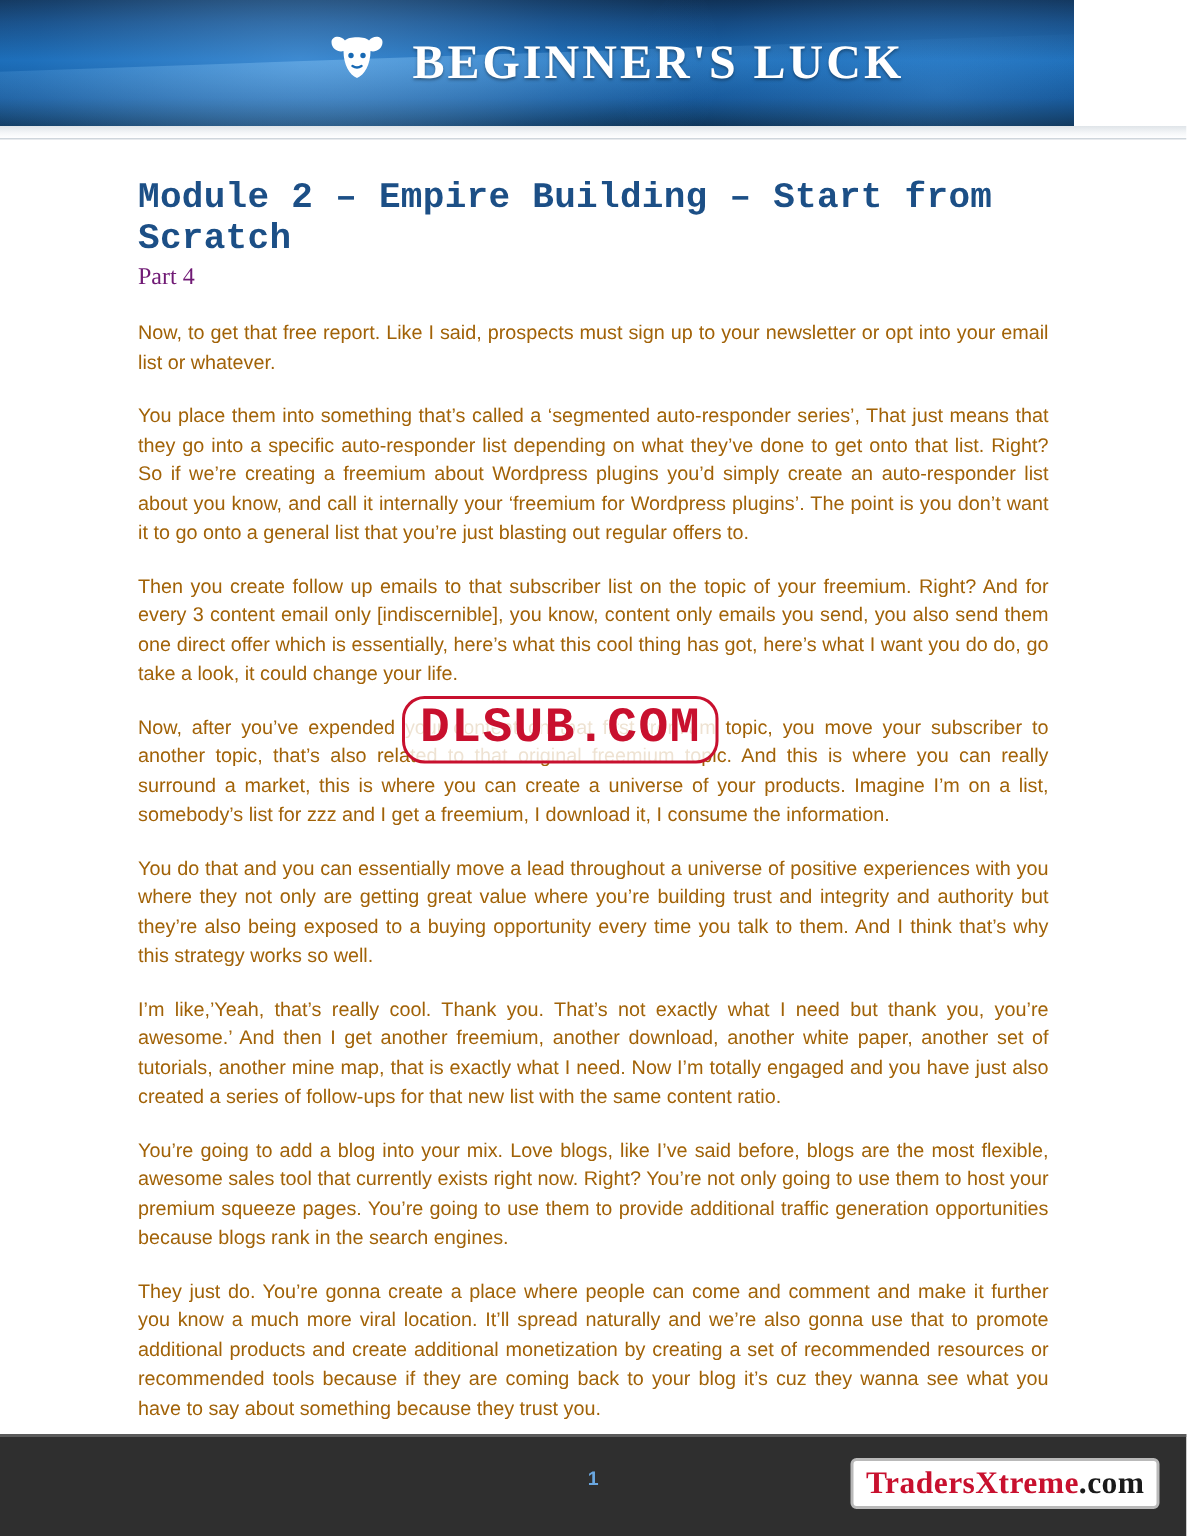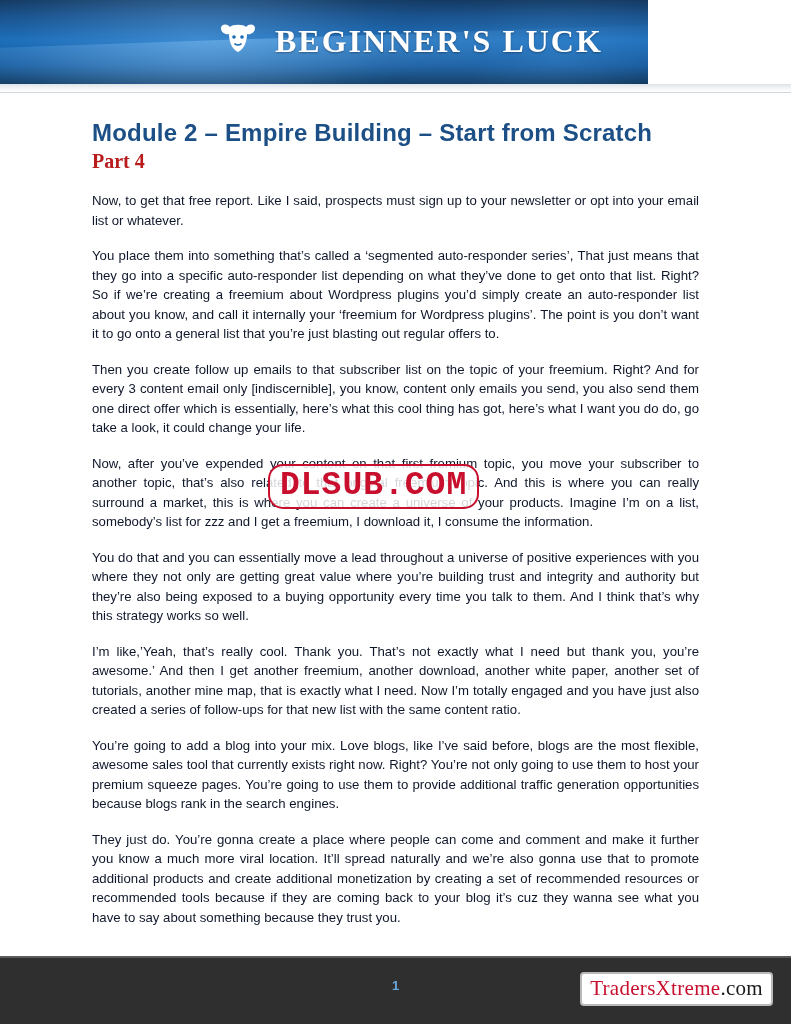--- a/index.html
+++ b/index.html
@@ -11,21 +11,21 @@
     height: 1024px;
     background: #ffffff;
     font-family: "Liberation Sans", sans-serif;
     overflow: hidden;
     position: relative;
   }
 
   
   .header {
     position: relative;
-    width: 648px;
+    width: 716px;
     height: 84px;
     background: linear-gradient(180deg, #0f2f52 0%, #14487e 18%, #1769b4 48%, #0e4e8e 78%, #072744 100%);
     overflow: hidden;
   }
   .header .glow {
     position: absolute;
     left: -80px;
     top: -110px;
     width: 560px;
     height: 300px;
@@ -91,41 +91,40 @@
 
   
   .page {
     position: relative;
     padding: 26px 92px 0 92px;
     box-sizing: border-box;
     width: 791px;
   }
   h1.doc-title {
     margin: 0;
-    font-family: Liberation Sans, sans-serif;
+    font-family: Liberation Mono, monospace;
     font-size: 24px;
     font-weight: bold;
     color: #1c4f86;
     letter-spacing: 0.2px;
   }
   .doc-subtitle {
     margin: 3px 0 0 0;
     font-family: "Liberation Serif", serif;
-    font-size: 20px;
-    color: #b91c1c;
-    font-weight: bold;
+    font-size: 16px;
+    color: #701a75;
   }
   .body-copy {
     margin-top: 18px;
   }
   .body-copy p {
     margin: 0 0 16px 0;
     font-size: 13.2px;
     line-height: 19.5px;
-    color: #0f172a;
+    color: #a16207;
     text-align: justify;
     hyphens: none;
   }
 
   
   .watermark {
     position: absolute;
     left: 268px;
     top: 464px;
     font-family: Liberation Mono, monospace;
@@ -165,21 +164,21 @@
     position: absolute;
     right: 18px;
     top: 14px;
     background: #ffffff;
     border: 2px solid #b9b9b9;
     border-radius: 4px;
     padding: 2px 8px 3px 8px;
     color: #c8102e;
     font-family: "Liberation Serif", serif;
     font-size: 21px;
-    font-weight: normal;
+    font-weight: bold;
     letter-spacing: 0.3px;
     white-space: nowrap;
   }
   .footer-badge .dotcom { color: #1a1a1a; }
 </style>
 </head>
 <body>
 
 <div class="header">
   <div class="glow"></div>

